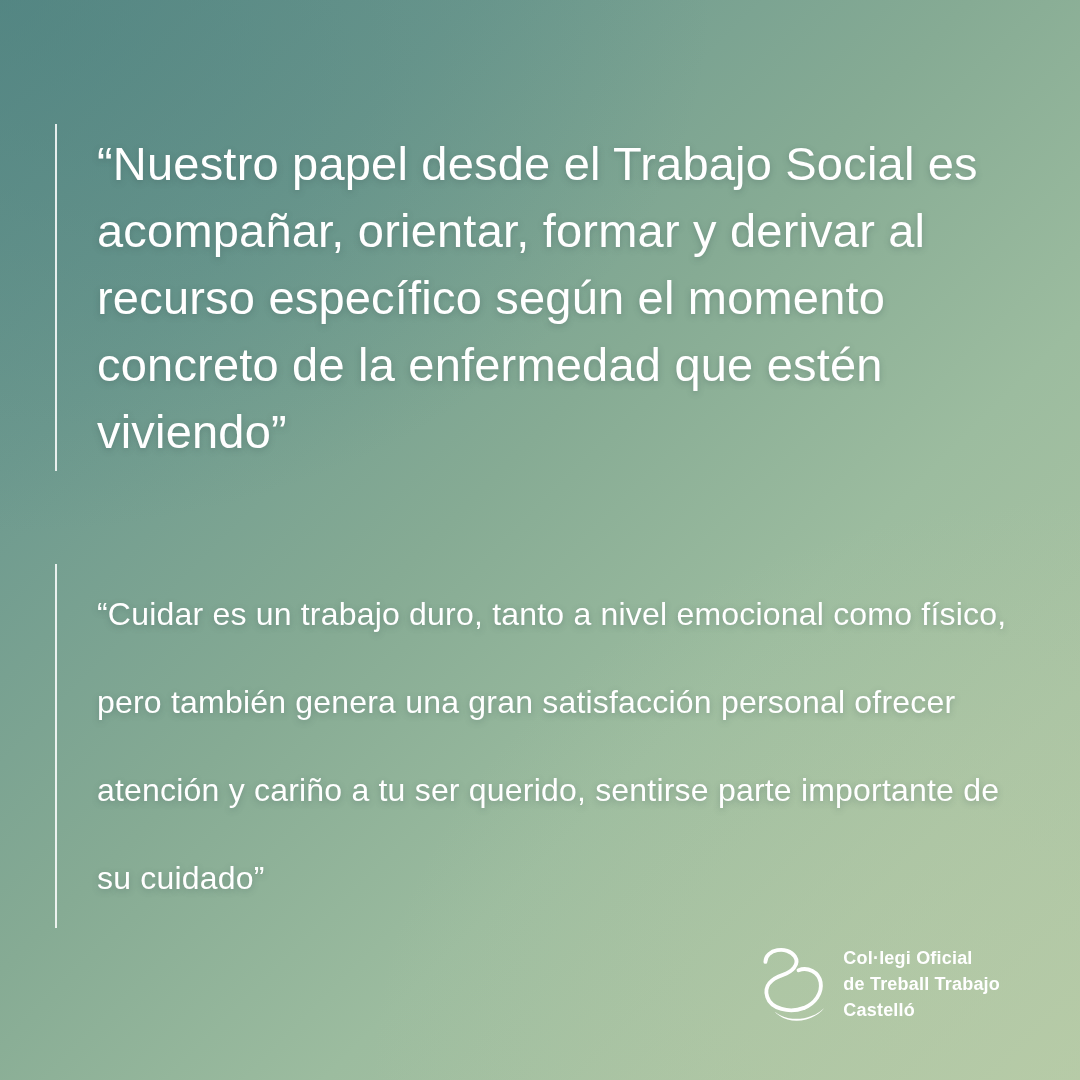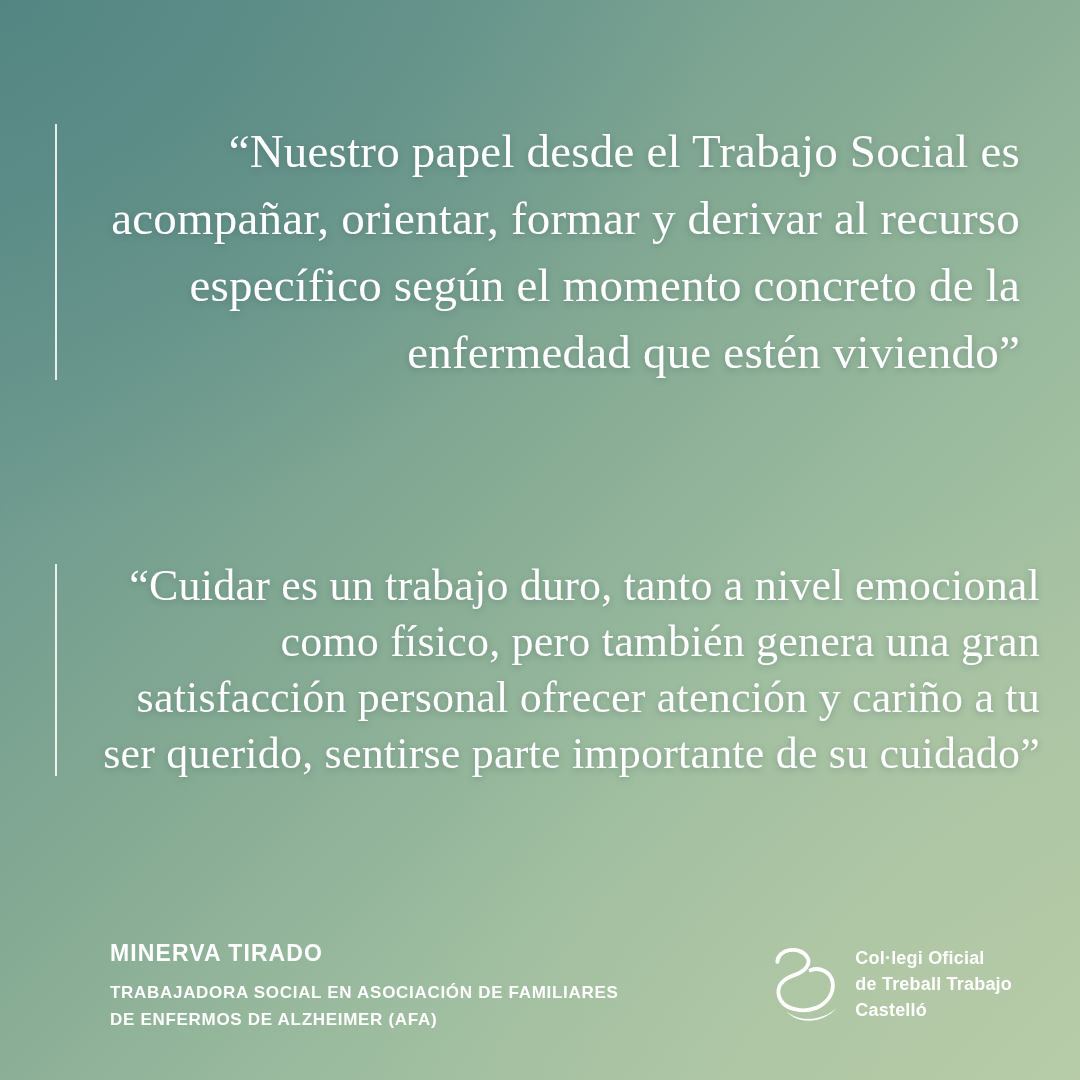--- a/index.html
+++ b/index.html
@@ -48,45 +48,44 @@
   }
   .quote-block .rule {
     position: absolute;
     left: 0;
     top: 6px;
     bottom: 6px;
     width: 2px;
     background: rgba(255,255,255,0.85);
   }
   .quote-text {
-    margin: 0;
+    margin: 12px;
     color: #ffffff;
-    font-family: Liberation Serif, serif;
+    font-family: Liberation Sans, sans-serif;
     font-weight: 400;
     letter-spacing: 0.2px;
     text-shadow: 0 2px 6px rgba(60,90,85,0.35);
-    text-align: right;
   }
 
   #quote-one {
     top: 118px;
     width: 935px;
   }
   #quote-one .quote-text {
     font-size: 47px;
     line-height: 67px;
   }
 
   #quote-two {
     top: 558px;
     width: 955px;
   }
   #quote-two .quote-text {
-    font-size: 44px;
-    line-height: 56px;
+    font-size: 32px;
+    line-height: 88px;
   }
 
   .credit {
     position: absolute;
     left: 110px;
     top: 940px;
     color: #ffffff;
   }
   .credit-name {
     font-size: 23px;
@@ -97,21 +96,21 @@
   .credit-role {
     font-size: 17px;
     font-weight: bold;
     letter-spacing: 0.7px;
     line-height: 27px;
     max-width: 560px;
   }
 
   .logo {
     position: absolute;
-    right: 68px;
+    right: 80px;
     top: 938px;
     display: flex;
     align-items: center;
     gap: 4px;
   }
   .logo-mark {
     width: 92px;
     height: 92px;
     flex: 0 0 auto;
   }
@@ -133,25 +132,20 @@
     <div class="quote-block" id="quote-one">
       <div class="rule"></div>
       <p class="quote-text">“Nuestro papel desde el Trabajo Social es acompañar, orientar, formar y derivar al recurso específico según el momento concreto de la enfermedad que estén viviendo”</p>
     </div>
 
     <div class="quote-block" id="quote-two">
       <div class="rule"></div>
       <p class="quote-text">“Cuidar es un trabajo duro, tanto a nivel emocional como físico, pero también genera una gran satisfacción personal ofrecer atención y cariño a tu ser querido, sentirse parte importante de su cuidado”</p>
     </div>
 
-    <div class="credit">
-      <div class="credit-name">MINERVA TIRADO</div>
-      <div class="credit-role">TRABAJADORA SOCIAL EN ASOCIACIÓN DE FAMILIARES</div>
-      <div class="credit-role">DE ENFERMOS DE ALZHEIMER (AFA)</div>
-    </div>
 
     <div class="logo">
       <svg class="logo-mark" viewBox="0 0 100 100" aria-hidden="true">
         <path d="M20 26 C20 12, 44 8, 52 20 C58 29, 48 37, 39 40 C27 44, 18 52, 22 64 C26 77, 46 82, 62 76" fill="none" stroke="#ffffff" stroke-width="4.2" stroke-linecap="round"></path>
         <path d="M62 76 C74 71, 82 60, 80 48 C78 37, 66 31, 56 35" fill="none" stroke="#ffffff" stroke-width="4.2" stroke-linecap="round"></path>
         <path d="M30 80 C44 92, 70 90, 84 76 C78 84, 66 90, 54 90 C44 90, 35 86, 30 80 Z" fill="#ffffff"></path>
       </svg>
       <div class="logo-text">
         <div>Col·legi Oficial</div>
         <div>de Treball Trabajo</div>

